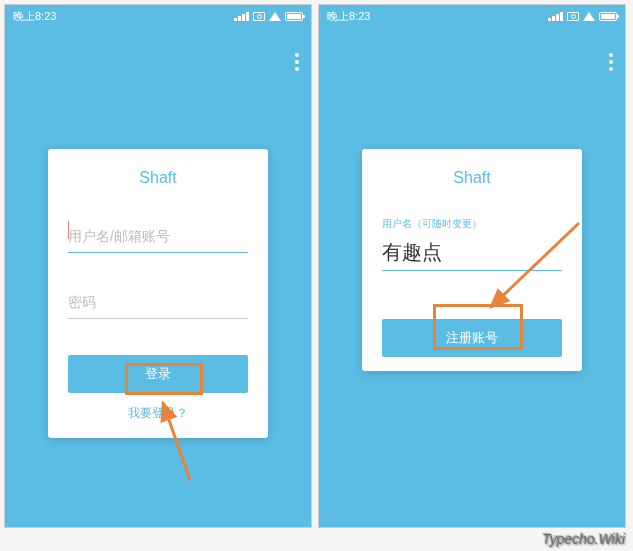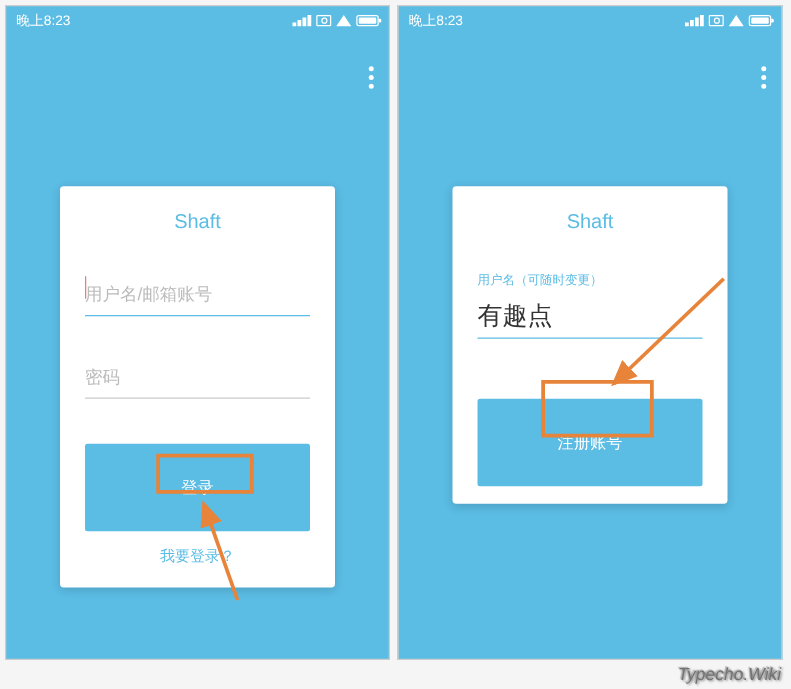--- a/index.html
+++ b/index.html
@@ -60,21 +60,21 @@
     .field input {
       width:100%; border:none; border-bottom:1px solid #ccc;
       padding:6px 0; font-size:20px; outline:none; background:transparent;
     }
     .field input:focus, .field.active input { border-bottom:1px solid #5bbce4 }
     .field input.has-val { color:#333 }
     .field input::placeholder { color:#bbb; font-size:14px }
     .cursor-line { position:absolute; left:0; top:4px; width:1px; height:18px; background:#e67e7e }
     .primary-btn {
       width:100%; background:#5bbce4; color:#fff; border:none;
-      padding:26px 0; font-size:13px; border-radius:2px; cursor:pointer;
+      padding:10px 0; font-size:13px; border-radius:2px; cursor:pointer;
       margin-top:6px;
     }
     .link-btn {
       display:block; width:100%; text-align:center; background:transparent;
       border:none; color:#5bbce4; font-size:12px; padding:12px 0 2px; cursor:pointer;
     }
     .highlight-box {
       position:absolute; border:3px solid #e8833a; pointer-events:none; z-index:5;
     }
     .arrow { position:absolute; z-index:6; pointer-events:none }

